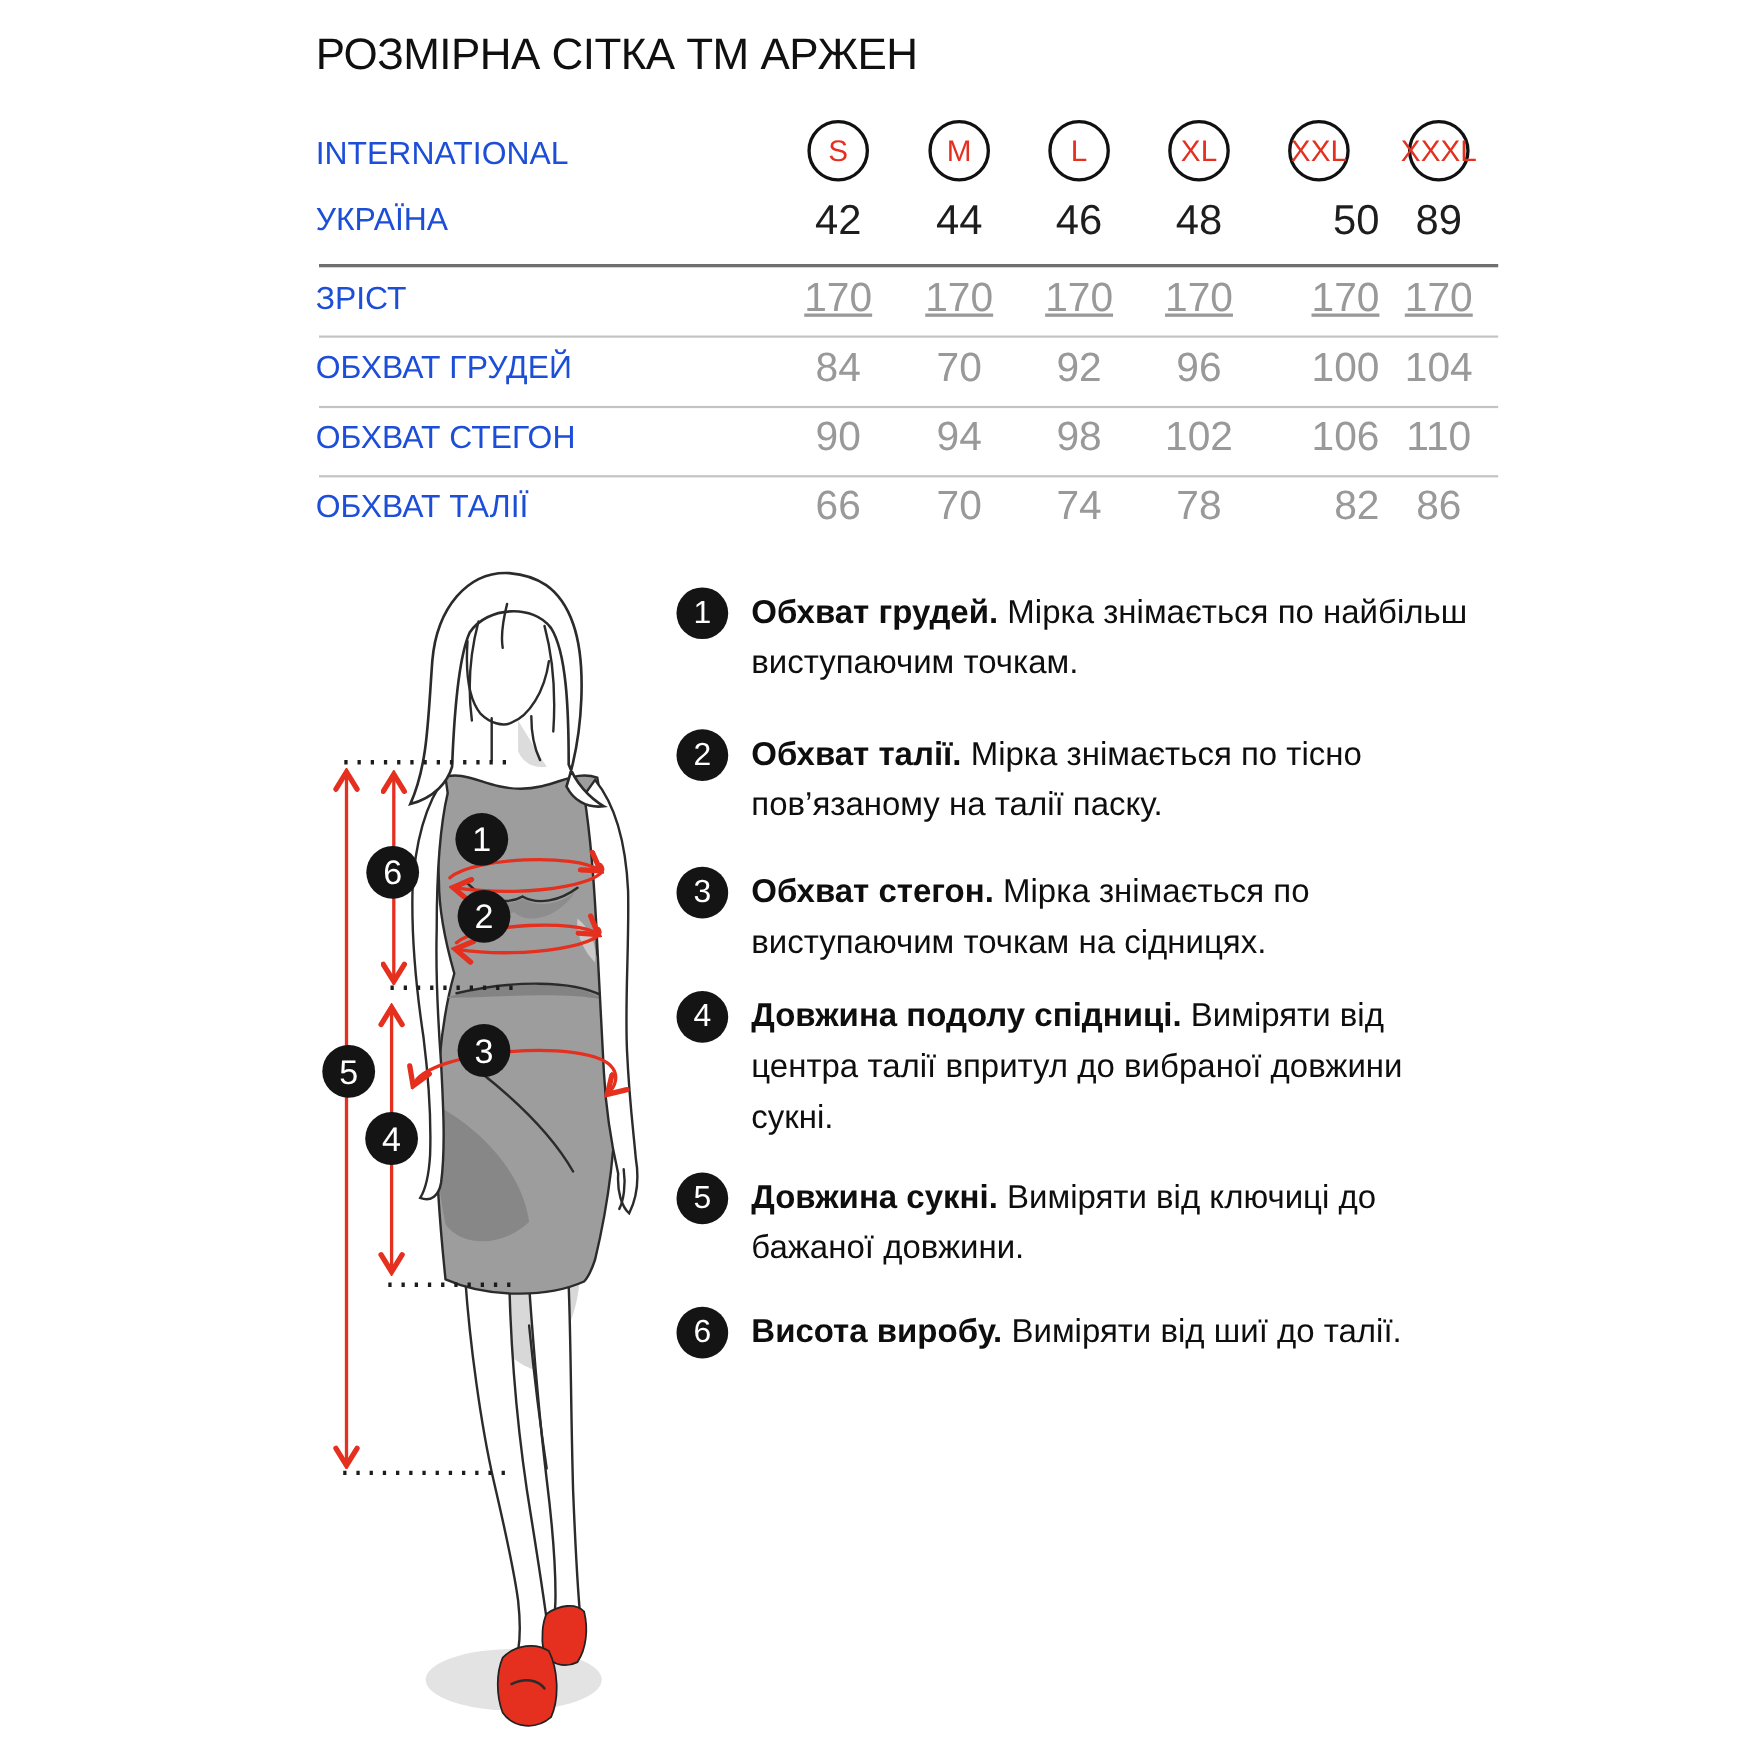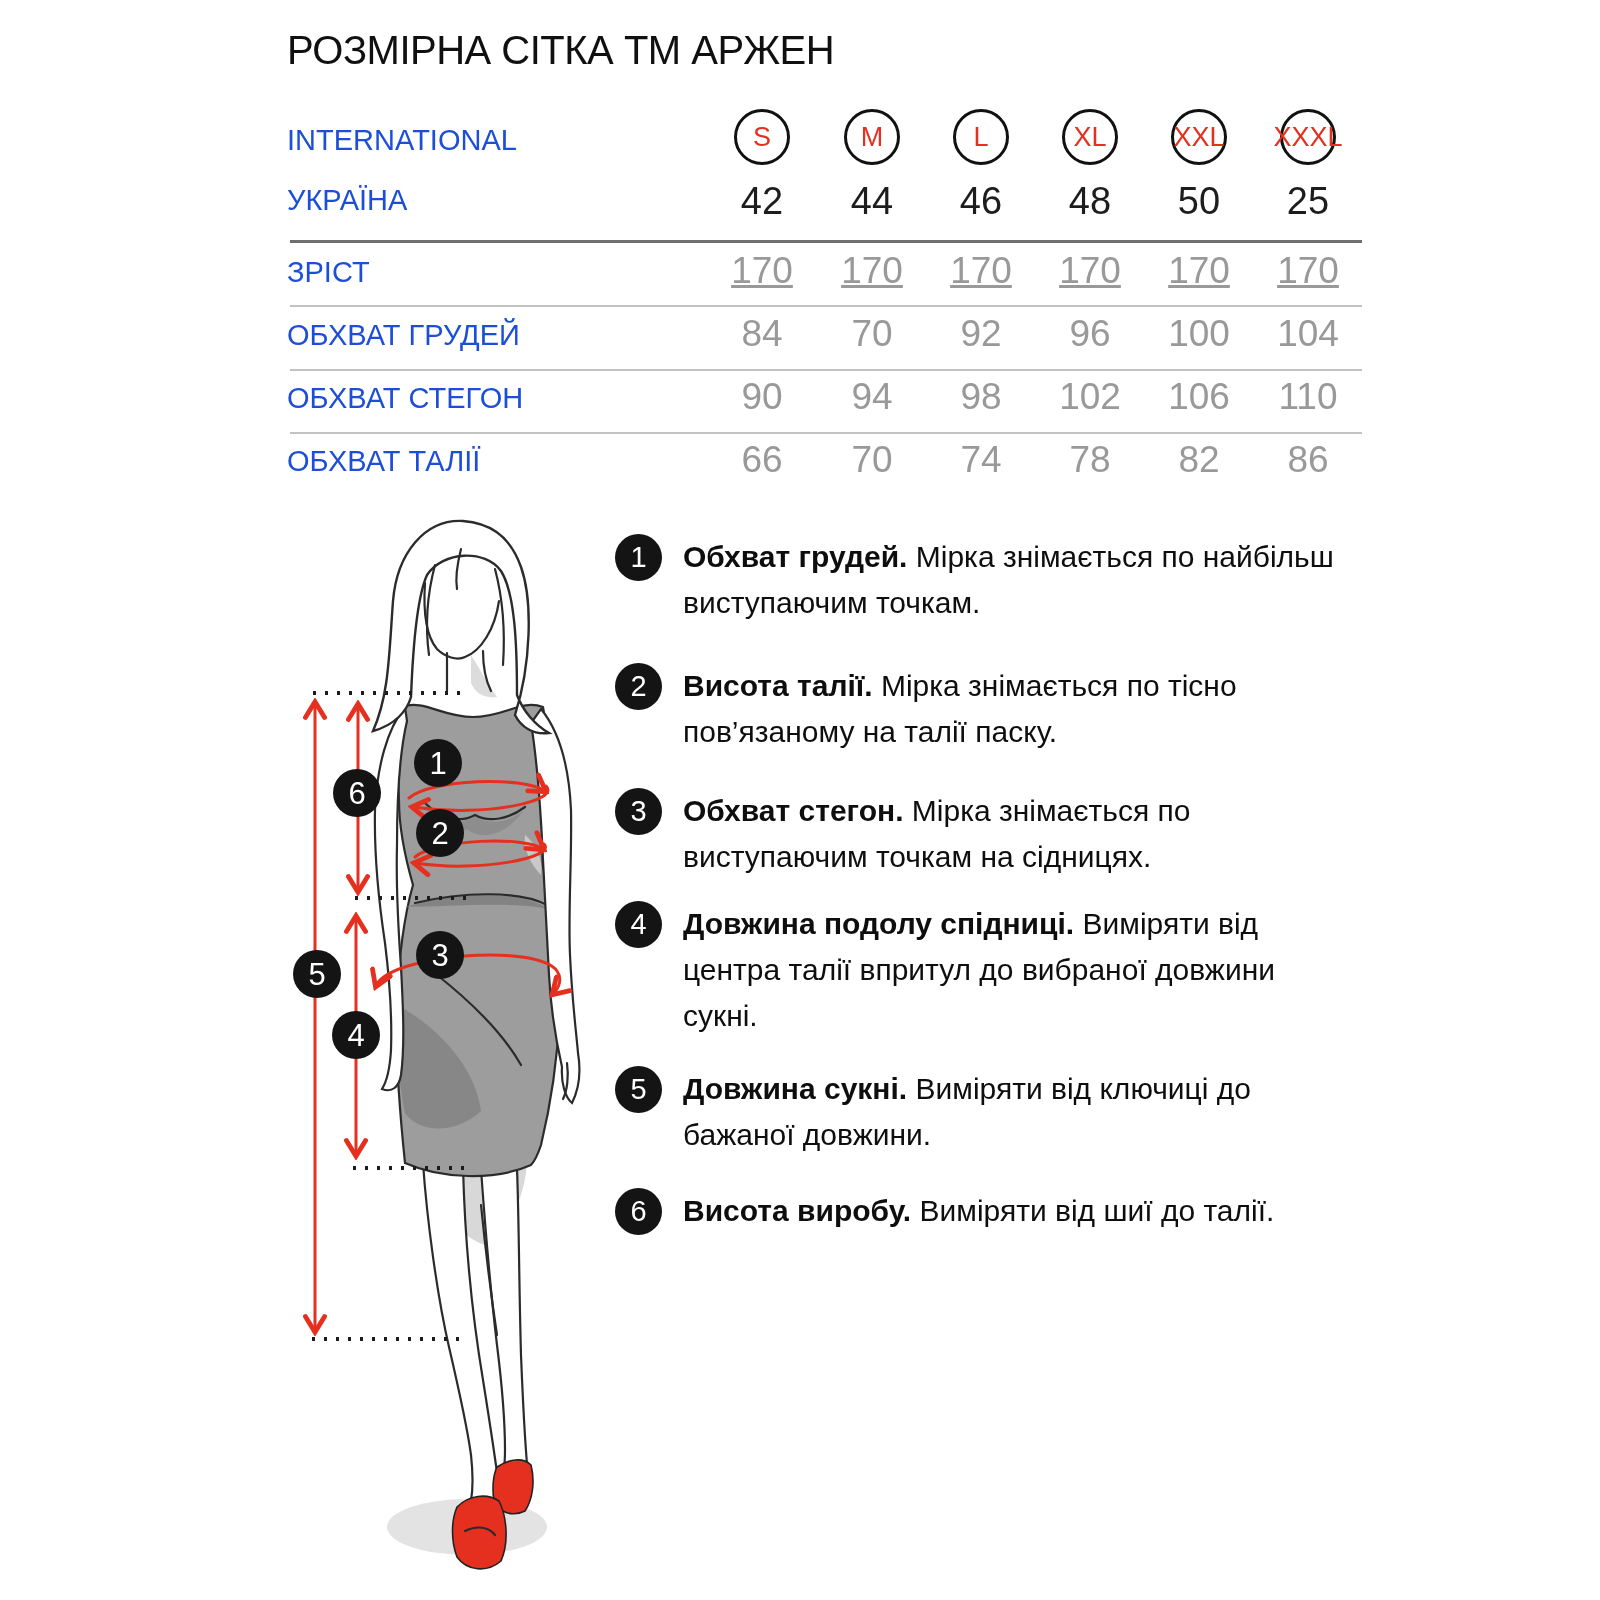--- a/index.html
+++ b/index.html
@@ -27,21 +27,21 @@
   .ua-size{
     position:absolute;top:180px;width:110px;text-align:center;
     font-size:38px;color:#1d1d1d;
   }
   .val{
     position:absolute;width:110px;text-align:center;
     font-size:37px;color:#999999;
   }
   .vr0{top:250px;text-decoration:underline;} .vr1{top:313px;} .vr2{top:376px;} .vr3{top:439px;}
   .cc0{left:734px;} .cc1{left:844px;} .cc2{left:953px;} .cc3{left:1062px;} .cc4{left:1171px;} .cc5{left:1280px;}
-  .vc0{left:707px;} .vc1{left:817px;} .vc2{left:926px;} .vc3{left:1035px;} .vc4{left:1144px;} .vc5{left:1253px;}
+  .vc0{left:707px;} .vc1{left:817px;} .vc2{left:926px;} .vc3{left:1035px;} .vc4{left:1144px;text-align:right;} .vc5{left:1253px;}
   .rule{position:absolute;left:290px;width:1072px;}
   .rule.thick{top:240px;height:3px;background:#6f6f6f;}
   .rule.t1{top:305px;height:2px;background:#c3c3c3;}
   .rule.t2{top:369px;height:2px;background:#c3c3c3;}
   .rule.t3{top:432px;height:2px;background:#c3c3c3;}
   
   .note{position:absolute;left:615px;width:760px;}
   .note .badge{
     position:absolute;left:0;top:0;width:47px;height:47px;border-radius:50%;
     background:#141414;color:#ffffff;display:flex;align-items:center;justify-content:center;
@@ -87,21 +87,21 @@
   <div class="size-circle cc5">
       <span>XXXL</span>
     </div>
 
   <div class="tbl-label lbl-ukr">УКРАЇНА</div>
   <div class="ua-size vc0">42</div>
   <div class="ua-size vc1">44</div>
   <div class="ua-size vc2">46</div>
   <div class="ua-size vc3">48</div>
   <div class="ua-size vc4">50</div>
-  <div class="ua-size vc5">25</div>
+  <div class="ua-size vc5">89</div>
 
   <div class="rule thick"></div>
 
   <div class="tbl-label lbl-r0">ЗРІСТ</div>
   <div class="val vr0 vc0">170</div>
   <div class="val vr0 vc1">170</div>
   <div class="val vr0 vc2">170</div>
   <div class="val vr0 vc3">170</div>
   <div class="val vr0 vc4">170</div>
   <div class="val vr0 vc5">170</div>
@@ -228,21 +228,21 @@
       <text class="fig-num" x="72" y="299">6</text>
     </g>
   </svg>
 
   <div class="note n1">
     <div class="badge">1</div>
     <p><span class="term">Обхват грудей.</span> <span>Мірка знімається по найбільш виступаючим точкам.</span></p>
   </div>
   <div class="note n2">
     <div class="badge">2</div>
-    <p><span class="term">Висота талії.</span> <span>Мірка знімається по тісно пов’язаному на талії паску.</span></p>
+    <p><span class="term">Обхват талії.</span> <span>Мірка знімається по тісно пов’язаному на талії паску.</span></p>
   </div>
   <div class="note n3">
     <div class="badge">3</div>
     <p><span class="term">Обхват стегон.</span> <span>Мірка знімається по виступаючим точкам на сідницях.</span></p>
   </div>
   <div class="note n4">
     <div class="badge">4</div>
     <p><span class="term">Довжина подолу спідниці.</span> <span>Виміряти від центра талії впритул до вибраної довжини сукні.</span></p>
   </div>
   <div class="note n5">

